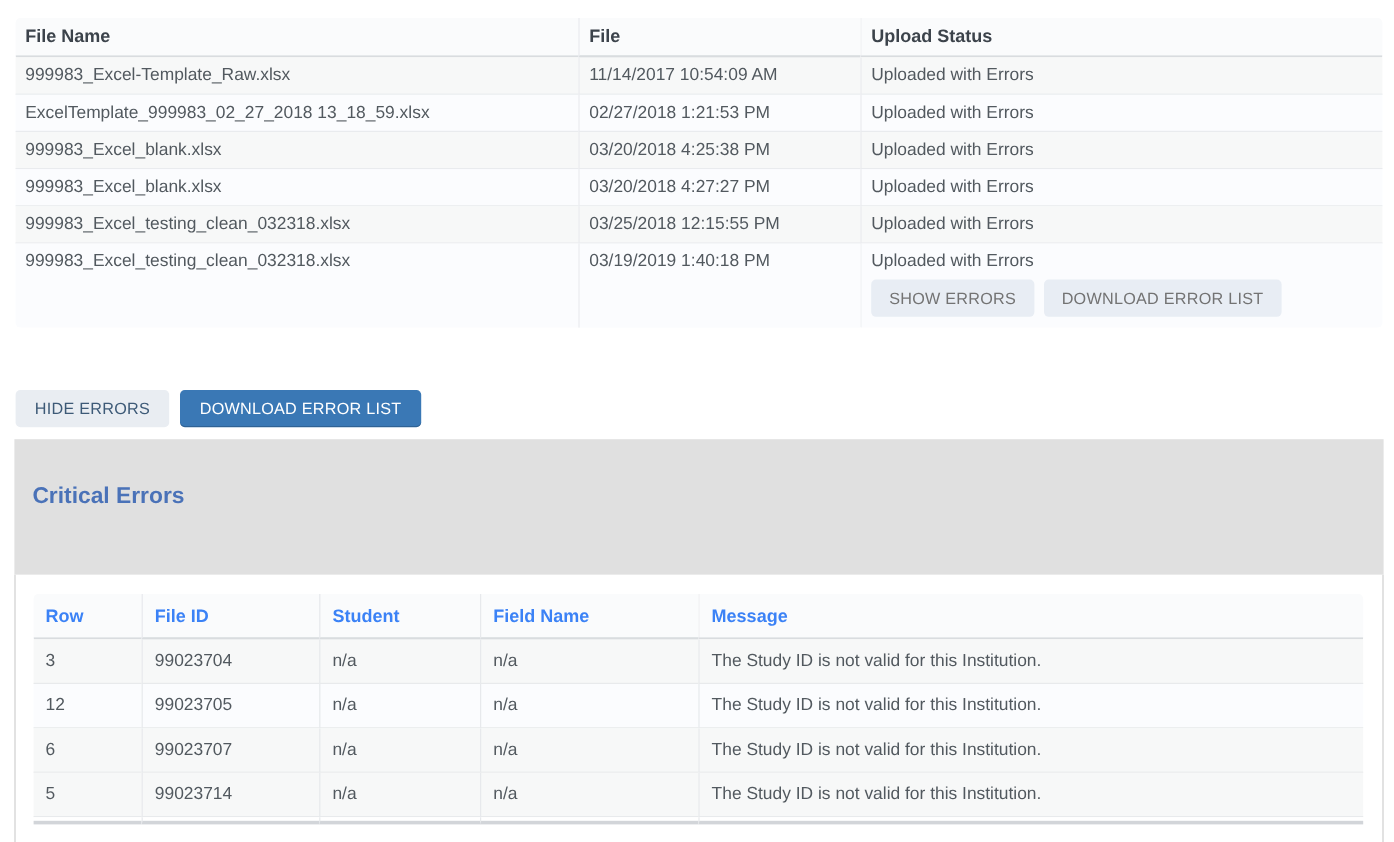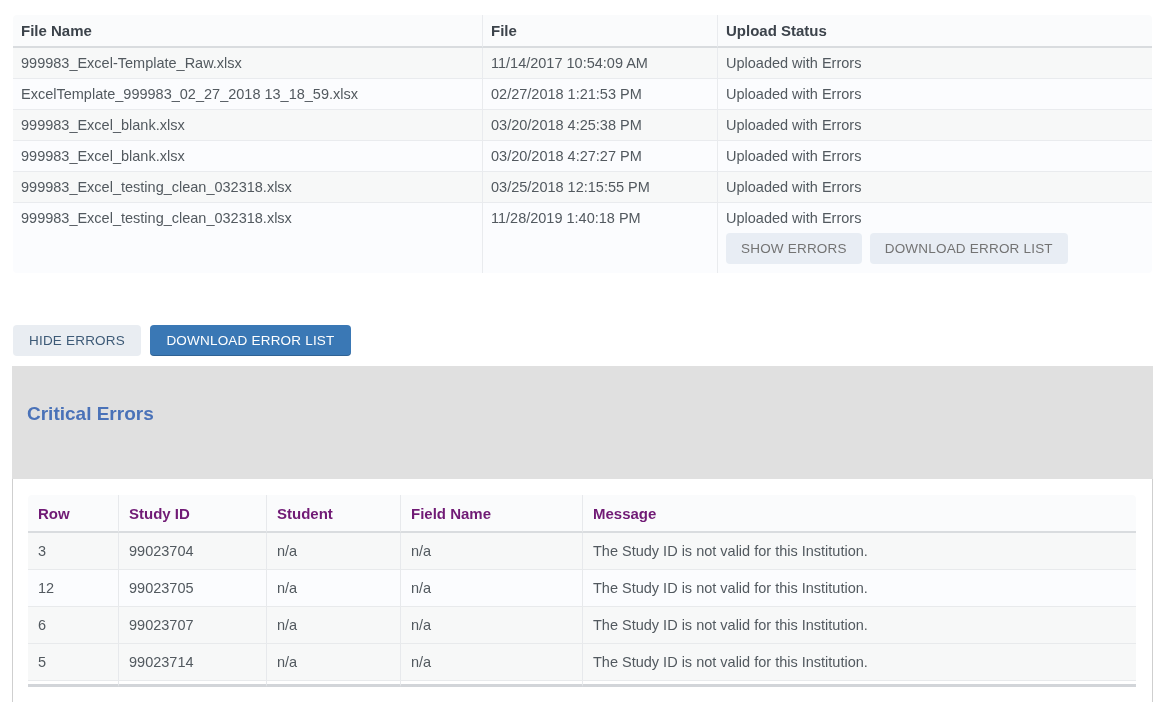--- a/index.html
+++ b/index.html
@@ -101,21 +101,21 @@
     min-height: 252px;
     padding: 16px 15px 0 15px;
   }
 
   .error-table { width: 1108px; font-size: 14.5px; }
   .error-table th {
     background: #fafbfc;
     text-align: left;
     font-size: 15px;
     font-weight: 700;
-    color: #701a75;
+    color: #3b82f6;
     padding: 10px 10px 9px 10px;
     border-bottom: 2px solid #d9dcdf;
   }
   .error-table th:first-child { border-top-left-radius: 4px; }
   .error-table th:last-child  { border-top-right-radius: 4px; }
   .error-table th + th { border-left: 1px solid #e7e9ec; }
   .error-table td {
     padding: 10px;
     border-bottom: 1px solid #e8eaec;
     color: #52595f;
@@ -179,21 +179,21 @@
         </tr>
         <tr class="stripe-a">
           <td>999983_Excel_testing_clean_032318.xlsx</td>
           <td>03/25/2018 12:15:55 PM</td>
           <td>
             <div>Uploaded with Errors</div>
           </td>
         </tr>
         <tr class="stripe-b">
           <td>999983_Excel_testing_clean_032318.xlsx</td>
-          <td>11/28/2019 1:40:18 PM</td>
+          <td>03/19/2019 1:40:18 PM</td>
           <td>
             <div>Uploaded with Errors</div>
             <div class="row-actions"><button class="row-btn">SHOW ERRORS</button><button class="row-btn">DOWNLOAD ERROR LIST</button></div>
           </td>
         </tr>
       </tbody>
   </table>
 
   <div class="toolbar">
     <button class="btn btn-secondary">HIDE ERRORS</button>
@@ -209,21 +209,21 @@
         <colgroup>
           <col style="width:90px">
             <col style="width:148px">
             <col style="width:134px">
             <col style="width:182px">
             <col style="width:554px">
         </colgroup>
         <thead>
           <tr>
             <th>Row</th>
-            <th>Study ID</th>
+            <th>File ID</th>
             <th>Student</th>
             <th>Field Name</th>
             <th>Message</th>
           </tr>
         </thead>
         <tbody id="error-table-body">
             <tr class="stripe-a">
               <td>3</td>
               <td>99023704</td>
               <td>n/a</td>

